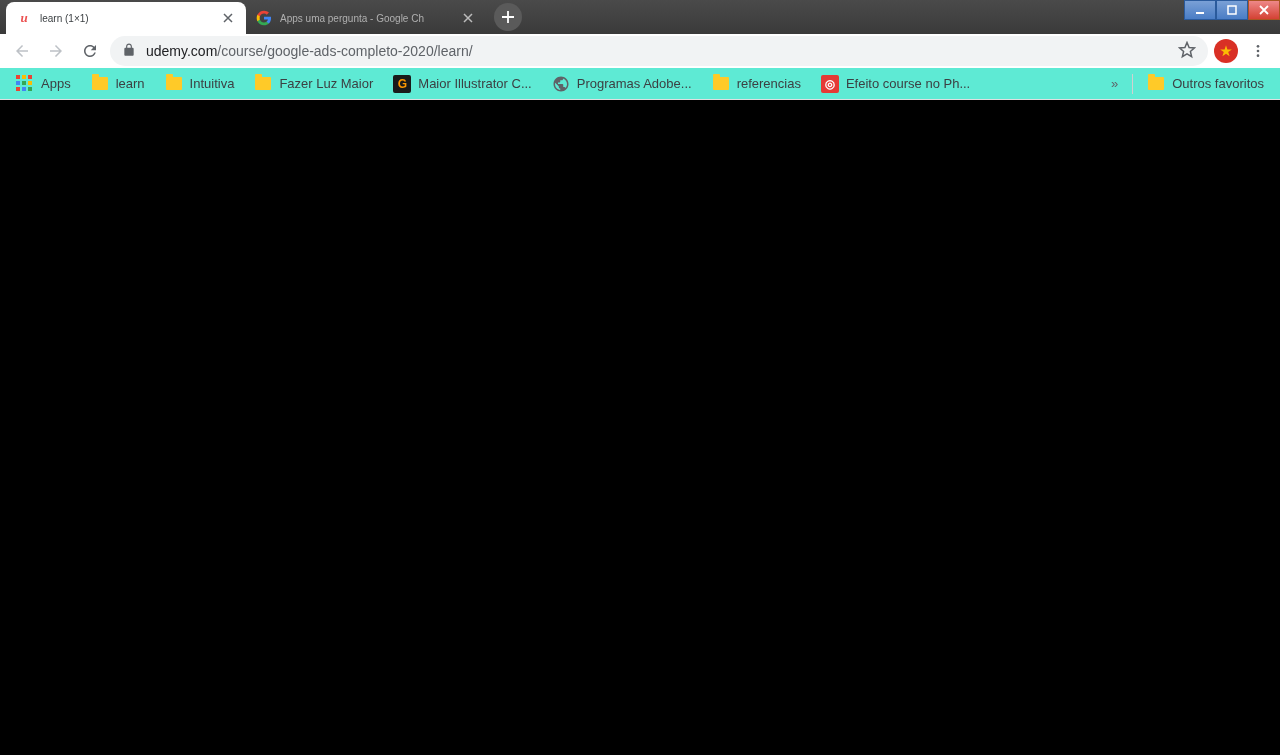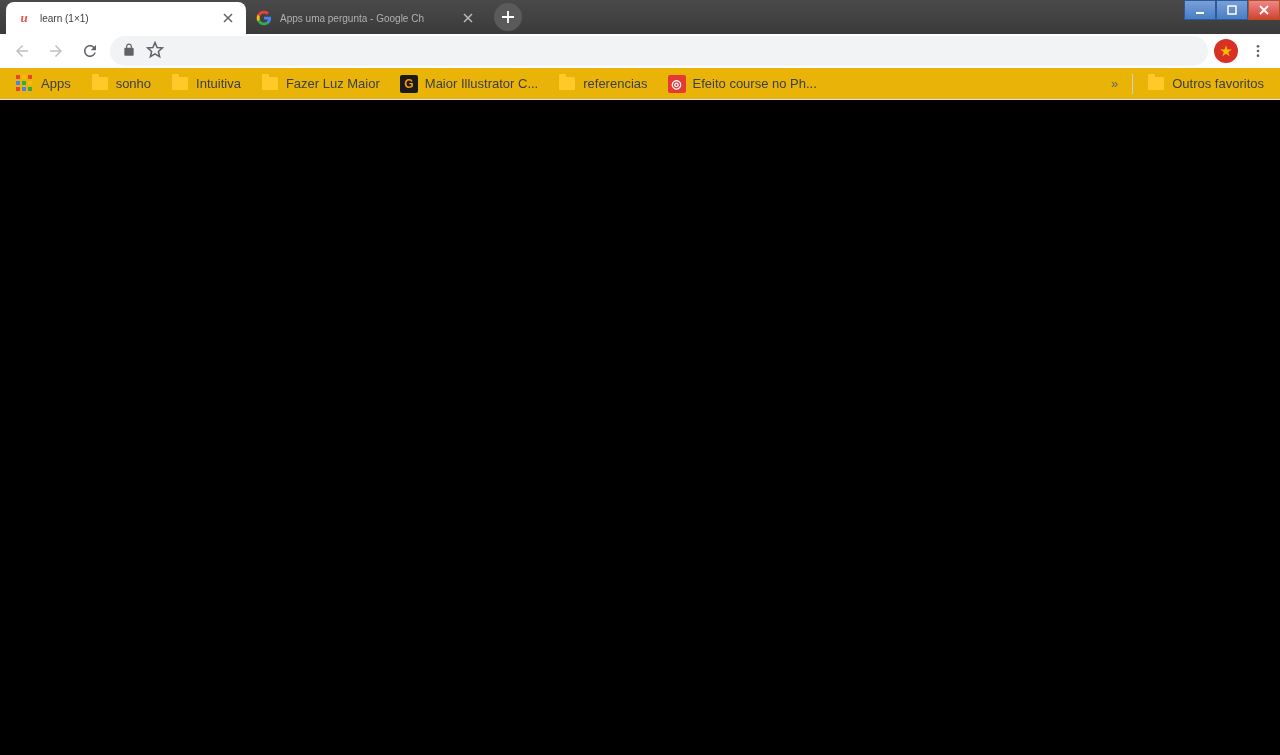--- a/index.html
+++ b/index.html
@@ -179,21 +179,21 @@
       display: flex;
       align-items: center;
       justify-content: center;
       cursor: pointer;
       color: #5f6368;
     }
 
     
     .bookmarks-bar {
       height: 32px;
-      background: #eab308;
+      background: #5eead4;
       border-bottom: 1px solid #e0e0e0;
       display: flex;
       align-items: center;
       padding: 0 10px;
       gap: 8px;
     }
 
     .bookmark {
       display: flex;
       align-items: center;
@@ -383,20 +383,23 @@
         <path d="M17.65 6.35C16.2 4.9 14.21 4 12 4c-4.42 0-7.99 3.58-7.99 8s3.57 8 7.99 8c3.73 0 6.84-2.55 7.73-6h-2.08c-.82 2.33-3.04 4-5.65 4-3.31 0-6-2.69-6-6s2.69-6 6-6c1.66 0 3.14.69 4.22 1.78L13 11h7V4l-2.35 2.35z" fill="currentColor"></path>
       </svg>
   </div>
 
   <div class="address-bar">
     <span>
       <svg width="14" height="14" viewBox="0 0 24 24">
           <path fill="#5f6368" d="M18 8h-1V6c0-2.76-2.24-5-5-5S7 3.24 7 6v2H6c-1.1 0-2 .9-2 2v10c0 1.1.9 2 2 2h12c1.1 0 2-.9 2-2V10c0-1.1-.9-2-2-2zM9 6c0-1.66 1.34-3 3-3s3 1.34 3 3v2H9V6z"></path>
         </svg>
     </span>
+    <span class="url-text">
+      <span class="domain">udemy.com</span><span class="path">/course/google-ads-completo-2020/learn/</span>
+    </span>
     <span class="star-btn">
       <svg width="18" height="18" viewBox="0 0 24 24">
           <path fill="none" stroke="#5f6368" stroke-width="2" d="M12 17.27L18.18 21l-1.64-7.03L22 9.24l-7.19-.61L12 2 9.19 8.63 2 9.24l5.46 4.73L5.82 21z"></path>
         </svg>
     </span>
   </div>
 
   <div class="ext-icon" style="background:#d93025;">
     <svg width="14" height="14" viewBox="0 0 24 24">
         <path fill="#fbbc04" d="M12 2l2.39 7.36H22l-6.19 4.5 2.36 7.28L12 16.64l-6.17 4.5 2.36-7.28L2 9.36h7.61z"></path>
@@ -427,21 +430,21 @@
           <span></span>
         </span>
     </span>
     <span>Apps</span>
   </div>
 
   <div class="bookmark">
     <span class="bm-icon">
         <span class="folder-icon"></span>
       </span>
-    <span>sonho</span>
+    <span>learn</span>
   </div>
 
   <div class="bookmark">
     <span class="bm-icon">
         <span class="folder-icon"></span>
       </span>
     <span>Intuitiva</span>
   </div>
 
   <div class="bookmark">
@@ -451,20 +454,28 @@
     <span>Fazer Luz Maior</span>
   </div>
 
   <div class="bookmark">
     <span class="bm-icon">
         <span class="dark-sq">G</span>
       </span>
     <span>Maior Illustrator C...</span>
   </div>
 
+  <div class="bookmark">
+    <span class="bm-icon globe-icon">
+      <svg viewBox="0 0 24 24">
+          <path d="M12 2C6.48 2 2 6.48 2 12s4.48 10 10 10 10-4.48 10-10S17.52 2 12 2zm-1 17.93c-3.95-.49-7-3.85-7-7.93 0-.62.08-1.21.21-1.79L9 15v1c0 1.1.9 2 2 2v1.93zm6.9-2.54c-.26-.81-1-1.39-1.9-1.39h-1v-3c0-.55-.45-1-1-1H8v-2h2c.55 0 1-.45 1-1V7h2c1.1 0 2-.9 2-2v-.41c2.93 1.19 5 4.06 5 7.41 0 2.08-.8 3.97-2.1 5.39z"></path>
+        </svg>
+    </span>
+    <span>Programas Adobe...</span>
+  </div>
 
 
   <div class="bookmark">
     <span class="bm-icon">
         <span class="folder-icon"></span>
       </span>
     <span>referencias</span>
   </div>
 
   <div class="bookmark">

